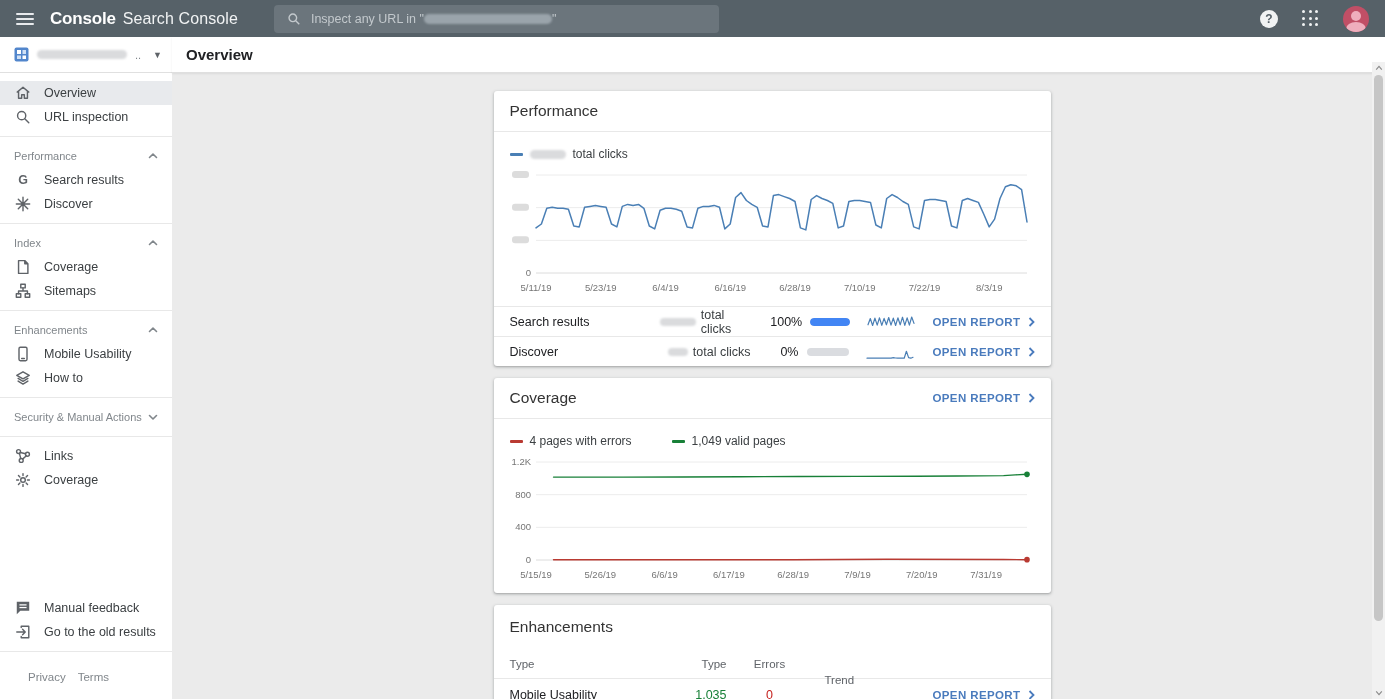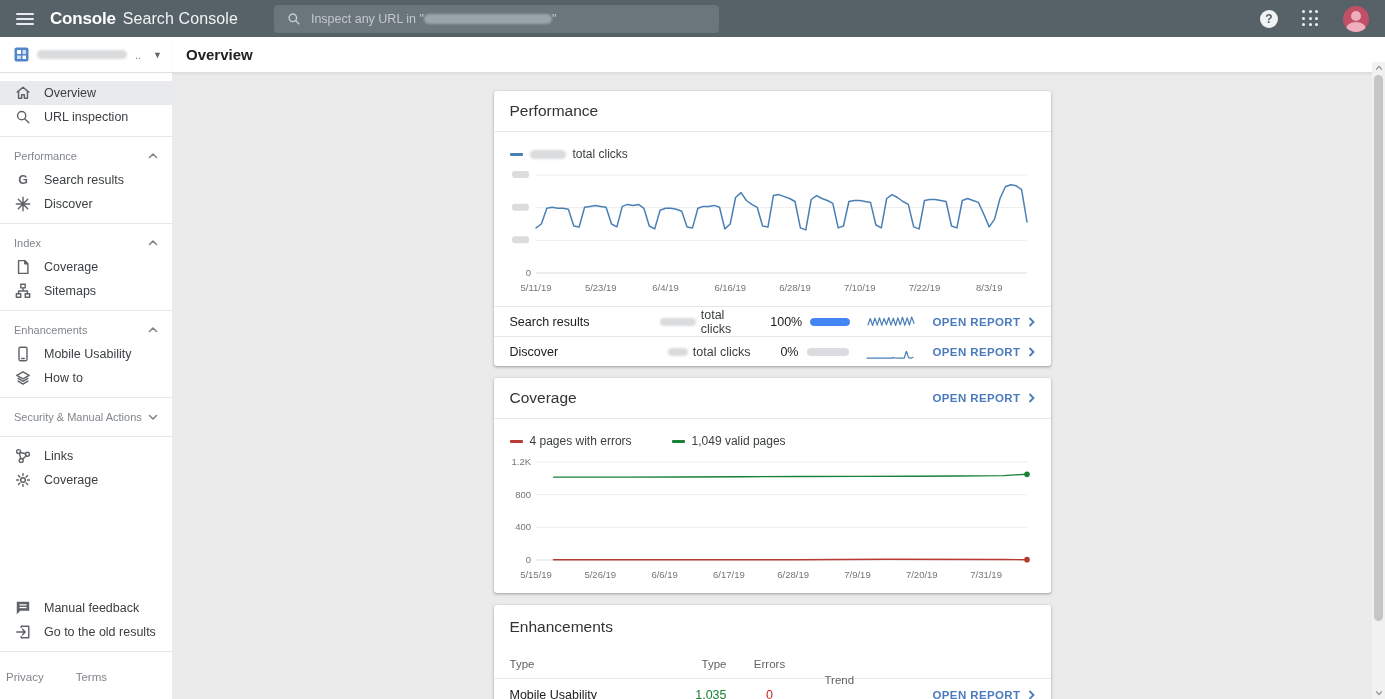--- a/index.html
+++ b/index.html
@@ -40,21 +40,21 @@
   .side-nav { flex:none; padding-top:8px; }
   .nav-item { height:24px; display:flex; align-items:center; gap:13px; padding-left:14px; font-size:12.5px; color:#3c4043; cursor:pointer; }
   .nav-item.selected { background:#e8eaed; }
   .nav-icon { width:17px; height:17px; color:#5f6368; display:flex; align-items:center; justify-content:center; flex:none; }
   .nav-icon svg { width:16px; height:16px; }
   .nav-header { height:24px; margin-top:4px; display:flex; align-items:center; padding:0 14px; font-size:11px; color:#80868b; cursor:pointer; }
   .nav-chevron { margin-left:auto; color:#80868b; display:flex; }
   .nav-chevron svg { width:10px; height:10px; }
   .side-divider { border-top:1px solid #e8e8e8; margin:7px 0; }
   .side-bottom { margin-top:auto; padding-bottom:4px; }
-  .legal { display:flex; gap:32px; padding:12px 6px; font-size:11.5px; color:#80868b; }
+  .legal { display:flex; gap:12px; padding:12px 28px; font-size:11.5px; color:#80868b; }
   .legal span { cursor:pointer; }
 
   
   .main { flex:1; position:relative; display:flex; flex-direction:column; background:#ebebeb; }
   .main-header { height:36px; background:#fff; border-bottom:1px solid #dfdfdf; box-shadow:0 1px 2px rgba(0,0,0,0.07); display:flex; align-items:center; padding-left:14px; font-size:15px; font-weight:700; color:#202124; flex:none; }
   .content { flex:1; overflow:hidden; padding-top:18px; display:flex; flex-direction:column; align-items:center; margin-right:13px; }
   .card { width:557px; background:#fff; border-radius:3px; box-shadow:0 1px 2px rgba(60,64,67,0.3), 0 1px 3px 1px rgba(60,64,67,0.12); margin-bottom:12px; flex:none; }
   .card-header { height:41px; display:flex; align-items:center; justify-content:space-between; padding:0 16px; }
   .card-header.bordered { border-bottom:1px solid #e8e8e8; }
   .card-title { font-size:15.5px; color:#333; }

